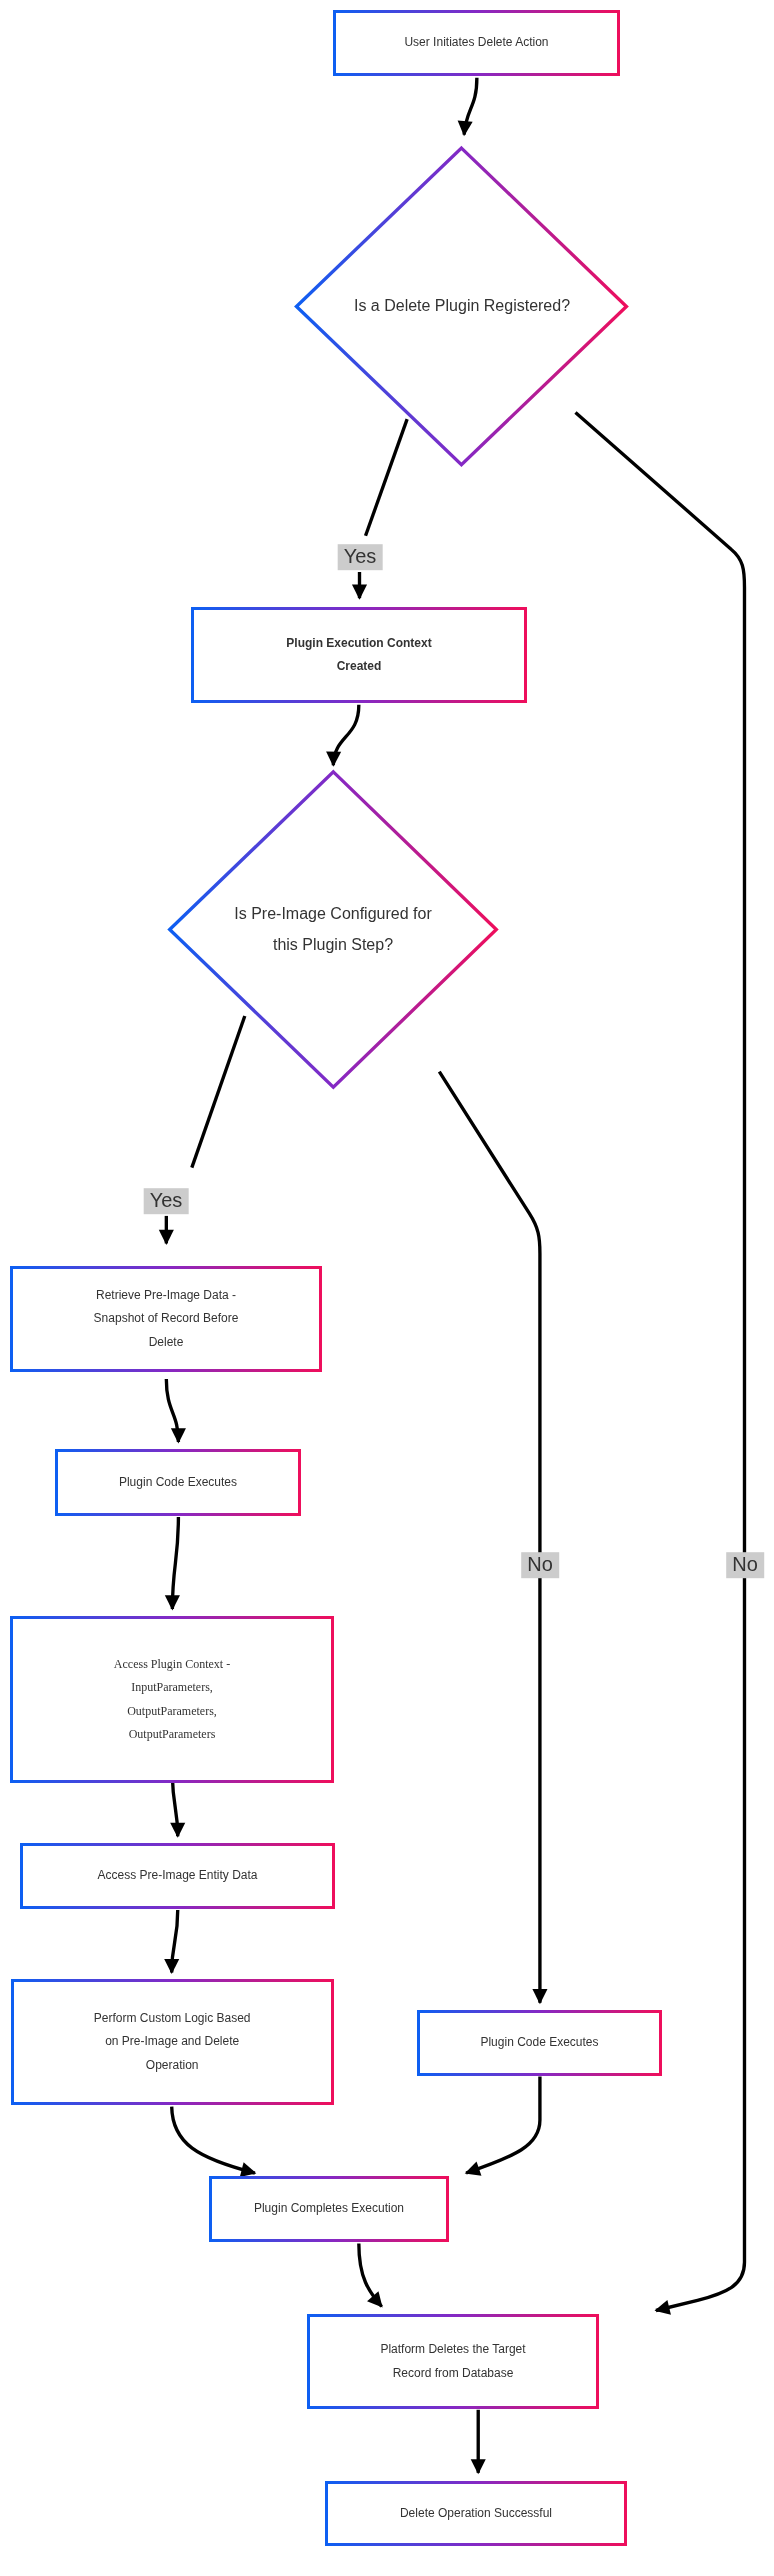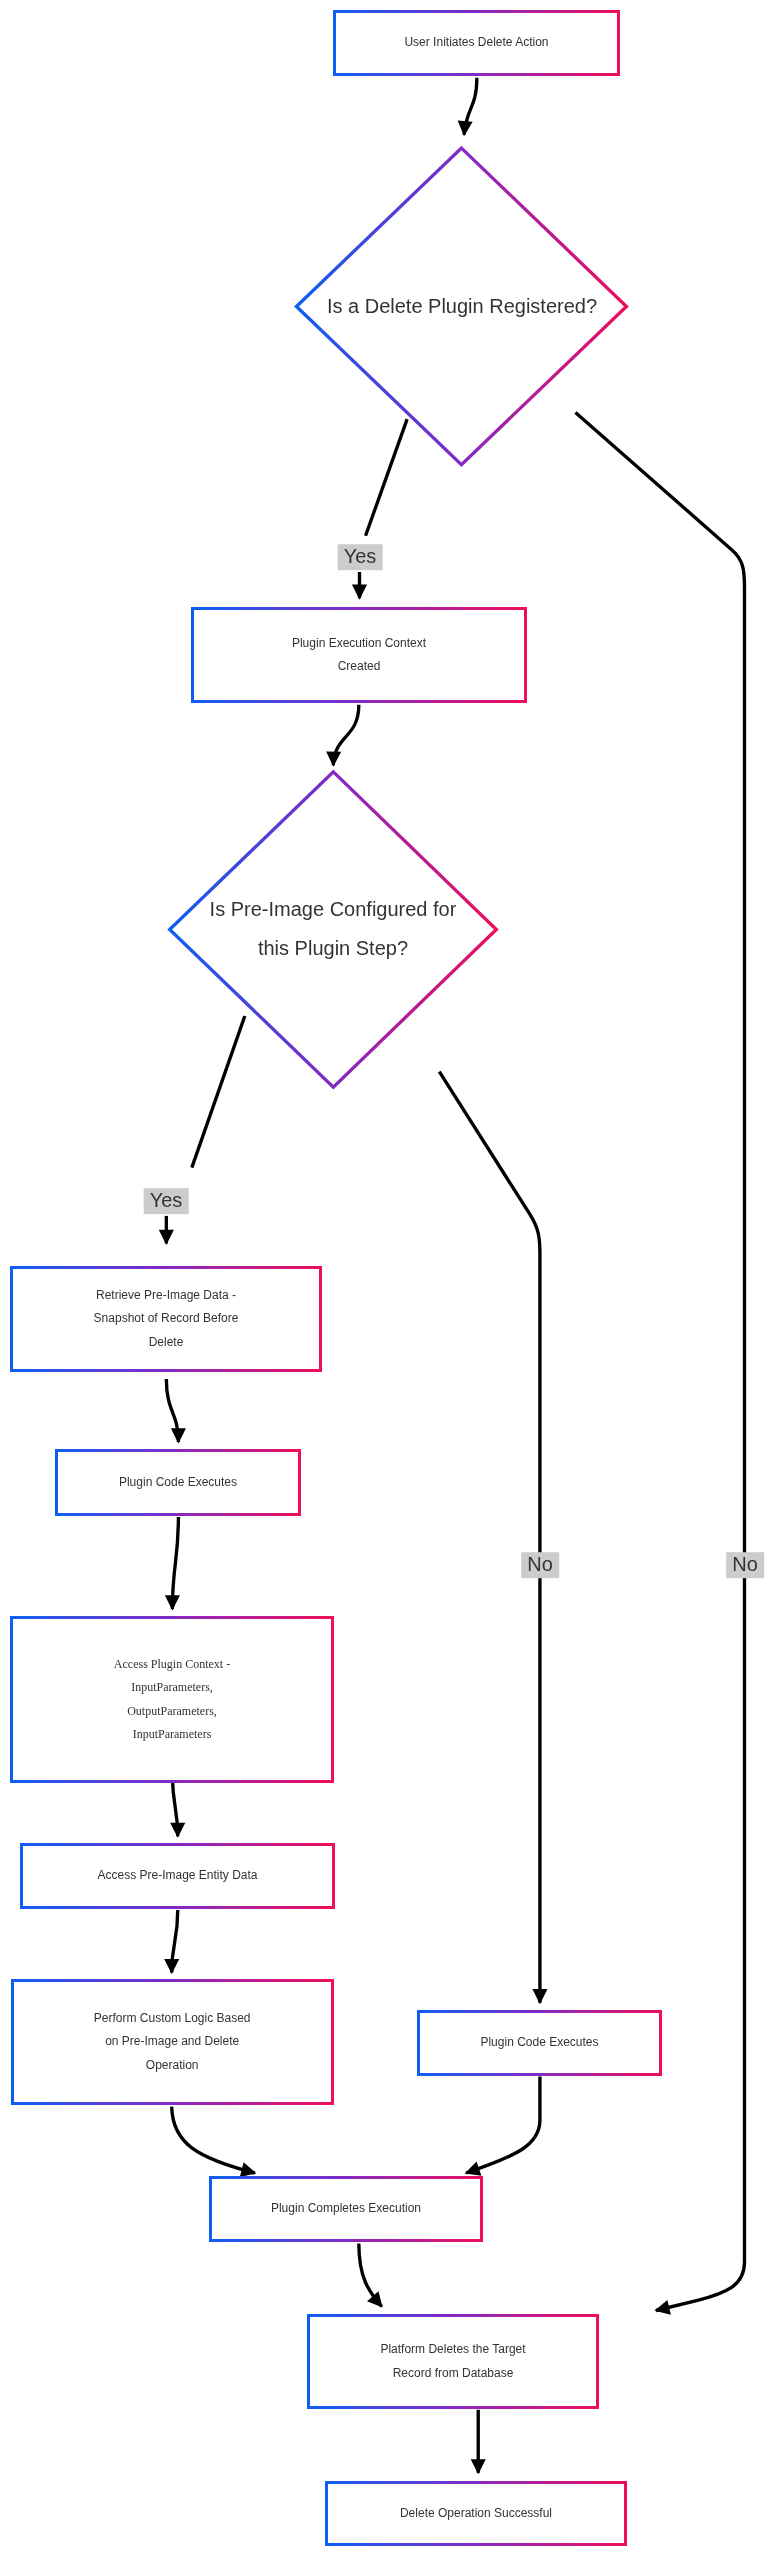--- a/index.html
+++ b/index.html
@@ -34,21 +34,21 @@
     font-size:12px;
     line-height:1.93;
     text-align:center;
   }
   .node span{display:block;white-space:nowrap;}
   .diamond-text{
     position:absolute;
     z-index:3;
     transform:translate(-50%,-50%);
     text-align:center;
-    font-size:20px;
+    font-size:16px;
     line-height:1.95;
     background:transparent;
   }
   .diamond-text span{display:block;white-space:nowrap;}
   .edge-label{
     position:absolute;
     z-index:4;
     transform:translate(-50%,-50%);
     background:var(--label_bg);
     color:var(--text);
@@ -97,57 +97,57 @@
     <path class="epath" d="M713,3592 L713,3686" marker-end="url(#arrow)"></path>
 
     <polygon class="dshape" points="688,220 934,456 688,692 442,456" stroke="url(#nodeGrad)"></polygon>
     <polygon class="dshape" points="497,1150 740,1385 497,1620 253,1385" stroke="url(#nodeGrad)"></polygon>
   </svg>
 
   <div class="node" style="left:333px;top:10px;width:287px;height:66px;">
     <span>User Initiates Delete Action</span>
   </div>
 
-  <div class="node" style="left:191px;top:607px;width:336px;height:96px;">
+  <div class="node" style="left:191px;top:607px;width:336px;height:96px;font-weight:bold;">
     <span>Plugin Execution Context</span>
     <span>Created</span>
   </div>
 
   <div class="node" style="left:10px;top:1250px;width:312px;height:106px;margin-top:16px;">
     <span>Retrieve Pre-Image Data -</span>
     <span>Snapshot of Record Before</span>
     <span>Delete</span>
   </div>
 
   <div class="node" style="left:55px;top:1449px;width:246px;height:67px;">
     <span>Plugin Code Executes</span>
   </div>
 
   <div class="node" style="left:10px;top:1616px;width:324px;height:167px;font-family:Liberation Serif, serif;">
     <span>Access Plugin Context -</span>
     <span>InputParameters,</span>
     <span>OutputParameters,</span>
-    <span>InputParameters</span>
+    <span>OutputParameters</span>
   </div>
 
   <div class="node" style="left:20px;top:1843px;width:315px;height:66px;">
     <span>Access Pre-Image Entity Data</span>
   </div>
 
   <div class="node" style="left:10.7px;top:1979px;width:323px;height:126px;">
     <span>Perform Custom Logic Based</span>
     <span>on Pre-Image and Delete</span>
     <span>Operation</span>
   </div>
 
   <div class="node" style="left:417px;top:2010px;width:245px;height:66px;">
     <span>Plugin Code Executes</span>
   </div>
 
-  <div class="node" style="left:209px;top:2176px;width:274px;height:66px;">
+  <div class="node" style="left:209px;top:2176px;width:240px;height:66px;">
     <span>Plugin Completes Execution</span>
   </div>
 
   <div class="node" style="left:307px;top:2314px;width:292px;height:95px;border-radius:13px;">
     <span>Platform Deletes the Target</span>
     <span>Record from Database</span>
   </div>
 
   <div class="node" style="left:325px;top:2481px;width:302px;height:65px;">
     <span>Delete Operation Successful</span>

